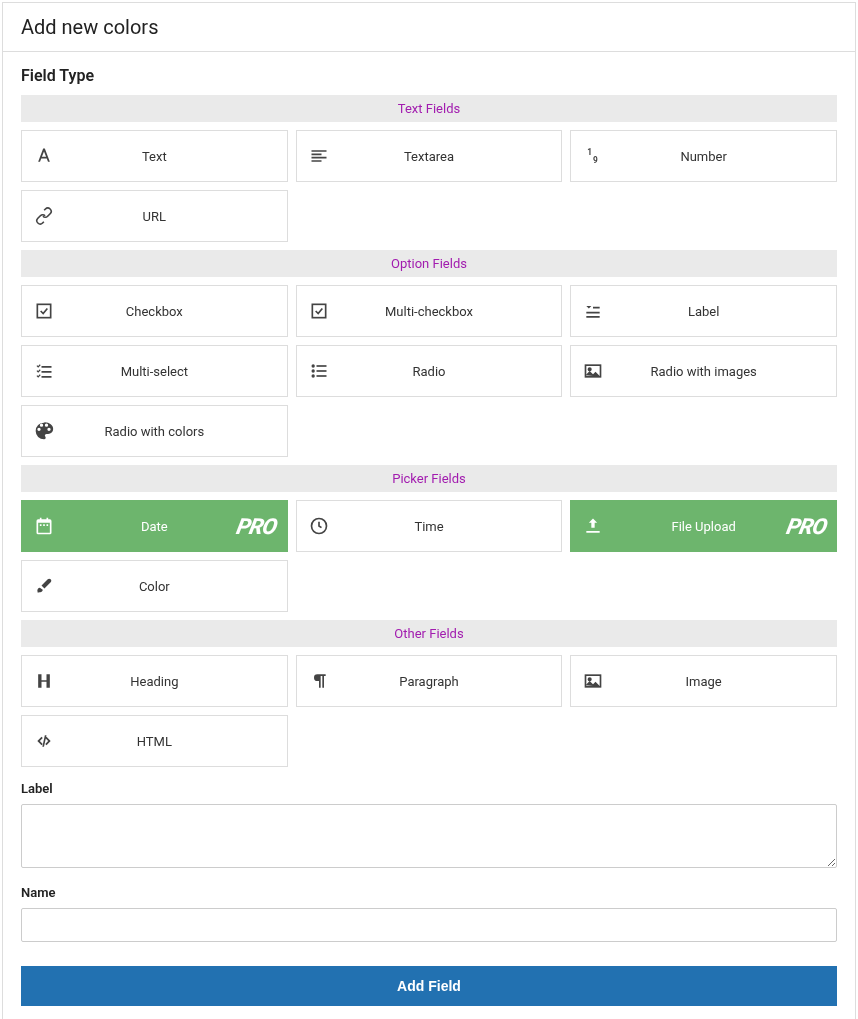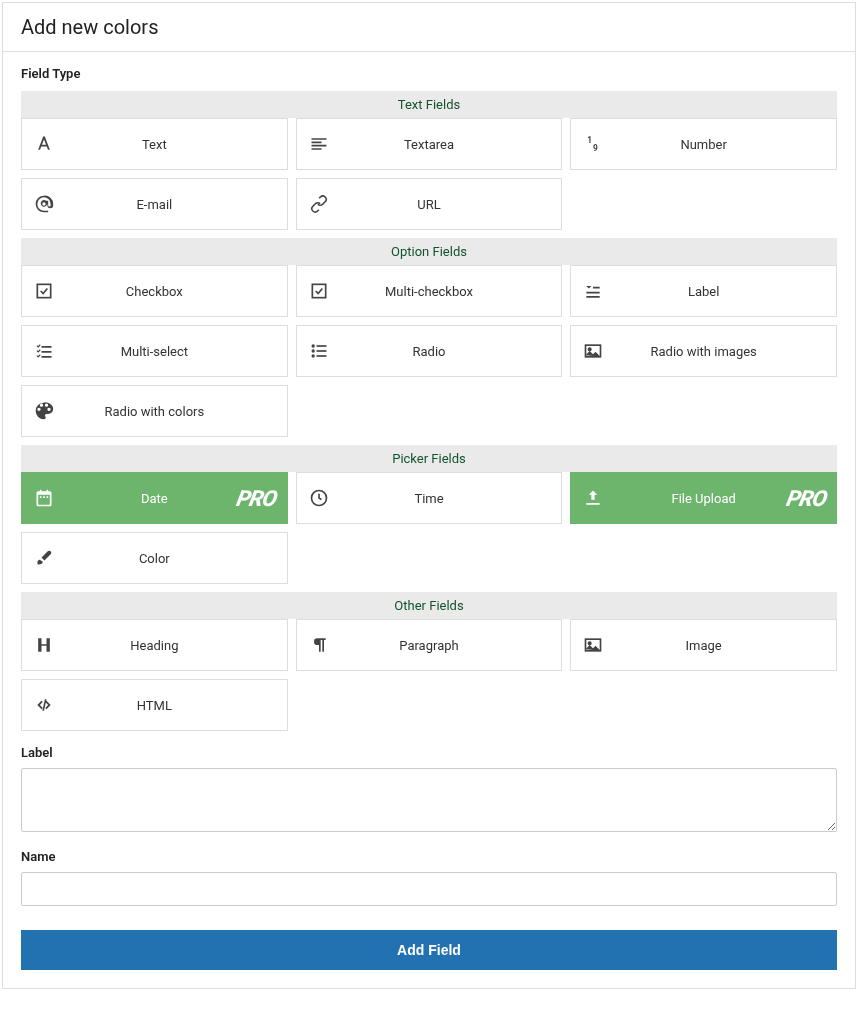--- a/index.html
+++ b/index.html
@@ -21,28 +21,29 @@
     font-weight: 400;
     color: #222;
   }
   .panel-body {
     padding: 14px 18px 18px 18px;
   }
   .section-label {
     font-weight: 600;
     color: #222;
     margin-bottom: 10px;
-    font-size: 13px;
+    font-size: 16px;
   }
   .group-header {
     background: #eaeaea;
-    color: #14532d;
+    color: #a21caf;
     text-align: center;
     padding: 6px 0;
     font-size: 13px;
+    margin-bottom: 8px;
   }
   .grid {
     display: flex;
     flex-wrap: wrap;
     gap: 8px;
     margin-bottom: 8px;
   }
   .field-tile {
     position: relative;
     display: flex;
@@ -158,28 +159,20 @@
             <svg viewBox="0 0 24 24" fill="currentColor">
               <text x="5" y="11" font-size="10" font-weight="bold">1</text>
               <text x="12" y="20" font-size="10" font-weight="bold">9</text>
             </svg>
           </span>
         <span class="label">Number</span>
       </div>
       <div class="field-tile">
         <span class="icon">
             <svg viewBox="0 0 24 24" fill="currentColor">
-              <path d="M12 2a10 10 0 100 20h5v-2h-5a8 8 0 118-8v1.5a1.5 1.5 0 01-3 0V8h-2v.5A4 4 0 1016 12v1.5a3.5 3.5 0 007 0V12A10 10 0 0012 2zm0 12a2 2 0 110-4 2 2 0 010 4z"></path>
-            </svg>
-          </span>
-        <span class="label">E-mail</span>
-      </div>
-      <div class="field-tile">
-        <span class="icon">
-            <svg viewBox="0 0 24 24" fill="currentColor">
               <path d="M10 13a5 5 0 007.07 0l3-3a5 5 0 00-7.07-7.07l-1.5 1.5 1.41 1.41 1.5-1.5a3 3 0 114.24 4.24l-3 3a3 3 0 01-4.24 0L10 13zm4-2a5 5 0 00-7.07 0l-3 3a5 5 0 007.07 7.07l1.5-1.5-1.41-1.41-1.5 1.5a3 3 0 11-4.24-4.24l3-3a3 3 0 014.24 0L14 11z"></path>
             </svg>
           </span>
         <span class="label">URL</span>
       </div>
     </div>
 
     <div class="group-header">Option Fields</div>
     <div class="grid">
       <div class="field-tile">

